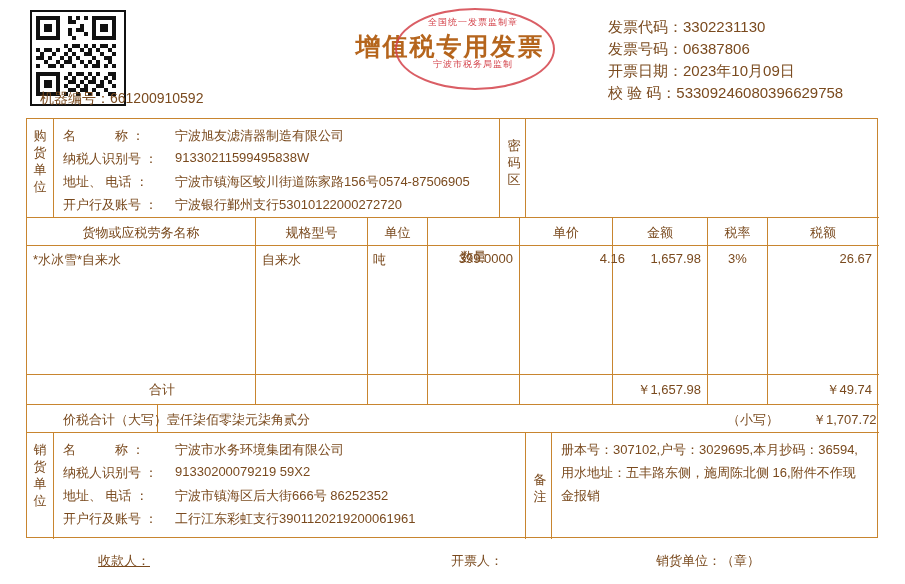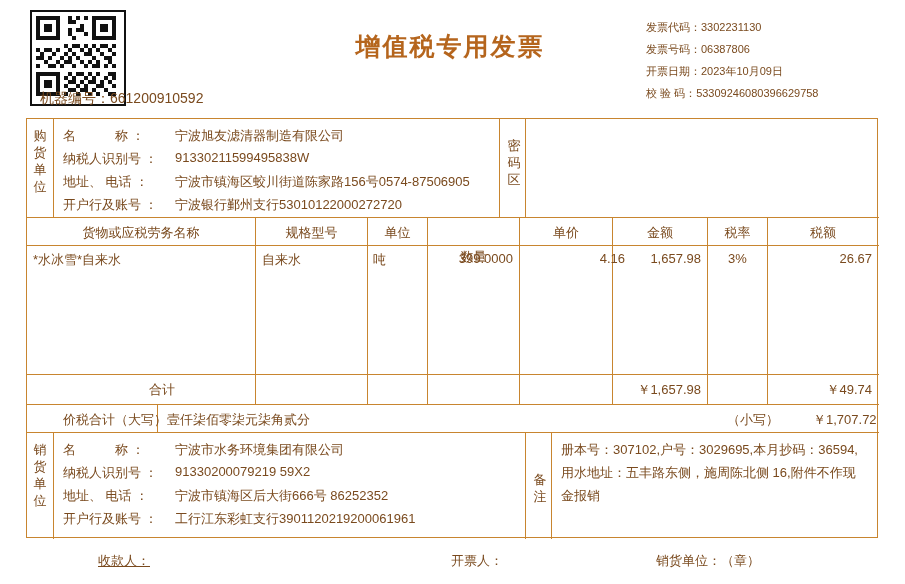--- a/index.html
+++ b/index.html
@@ -80,25 +80,24 @@
     position: absolute;
     left: 40px; top: 90px;
     font-size: 14px;
     color: #7a4a1e;
     white-space: nowrap;
   }
 
   .meta {
     position: absolute;
     left: 608px; top: 16px;
-    font-size: 11px;
+    font-size: 15px;
     line-height: 22px;
     color: #7a4a1e;
     white-space: nowrap;
-    margin-left: 38px;
   }
   .meta div span.lbl { display: inline-block; }
 
   
   .frame {
     position: absolute;
     left: 26px; top: 118px;
     width: 852px; height: 420px;
     border: 1px solid #c8852f;
     box-sizing: border-box;
@@ -239,20 +238,25 @@
           <rect x="11" y="20" width="1" height="1"></rect>
           <rect x="14" y="20" width="1" height="1"></rect>
         <rect x="16" y="20" width="1" height="1"></rect>
           <rect x="19" y="20" width="2" height="1"></rect>
       </g>
     </svg>
   </div>
 
   <div class="title">增值税专用发票</div>
 
+  <div class="stamp">
+    <div class="ring"></div>
+    <div class="txt-top">全国统一发票监制章</div>
+    <div class="txt-bot">宁波市税务局监制</div>
+  </div>
 
   <div class="machine-no">
     <span>机器编号：</span><span>661200910592</span>
   </div>
 
   <div class="meta">
     <div>
       <span class="lbl">发票代码：</span><span>3302231130</span>
     </div>
     <div>

